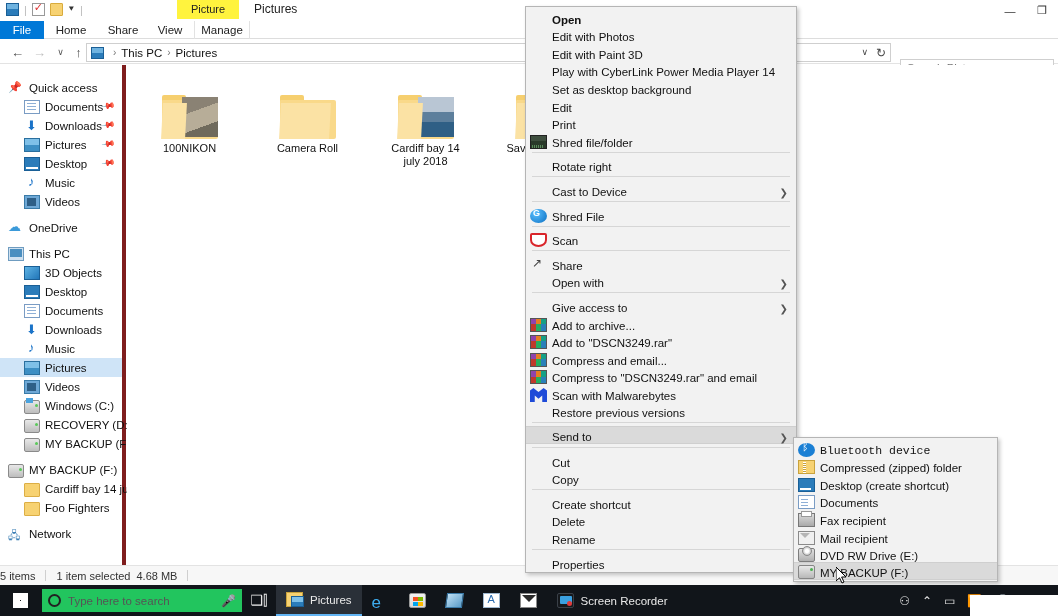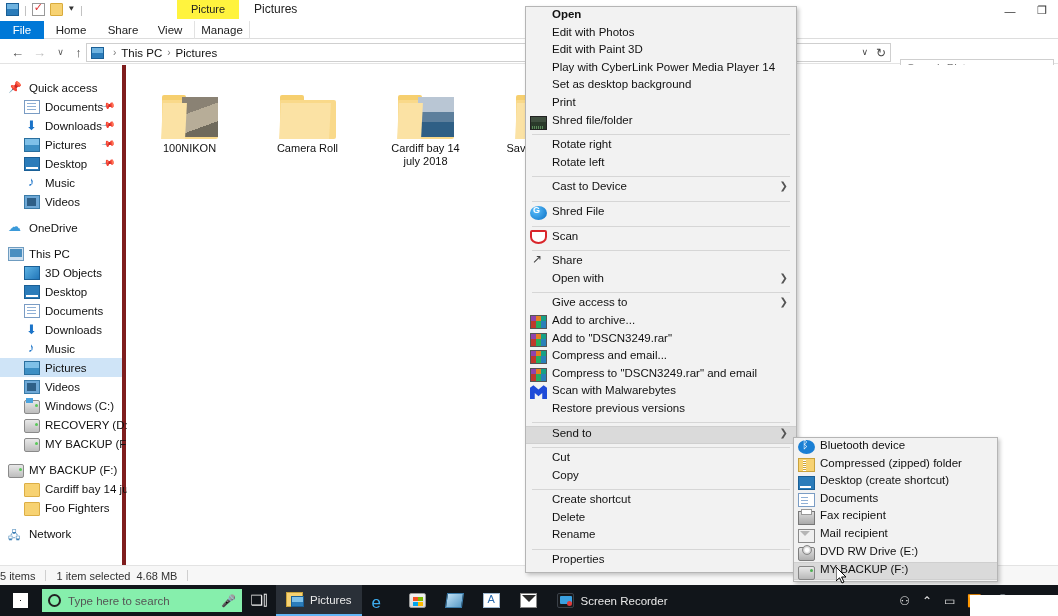--- a/index.html
+++ b/index.html
@@ -110,21 +110,21 @@
 
   
   .statusbar { position:absolute; left:0; top:565px; width:1058px; height:20px; background:#f7f7f7; border-top:1px solid #e3e3e3; display:flex; align-items:center; font-size:11px; color:#333; }
   .st1 { }
   .st-div { width:1px; height:11px; background:#cfcfcf; margin:0 10px; }
 
   
   .menu { position:absolute; background:#f2f2f2; border:1px solid #b5b5b5; box-shadow:2px 2px 4px rgba(0,0,0,.22); padding:1px 0; }
   #ctx-main { left:525px; top:6px; width:272px; }
   #ctx-send { left:793px; top:437px; width:205px; }
-  .mi { height:17.6px; display:flex; align-items:flex-start; font-size:11.5px; color:#111; padding-left:4px; position:relative; white-space:nowrap; }
+  .mi { height:17.6px; display:flex; align-items:flex-end; font-size:11.5px; color:#111; padding-left:4px; position:relative; white-space:nowrap; }
   .mi.bold { font-weight:bold; }
   .mi.hl { background:#dadada; border-top:1px solid #cfcfcf; border-bottom:1px solid #cfcfcf; }
   .mi .mico { width:17px; height:14px; margin-right:5px; flex:none; position:relative; }
   .mi .txt { flex:1; }
   .mi .arr { position:absolute; right:8px; font-size:10px; color:#555; }
   .msep { height:1px; background:#d6d6d6; margin:3px 6px; }
 
   
   .m-shredder { width:13px; height:10px; background:linear-gradient(#3f4f3f 0 45%, #2a3a2a 45% 100%); border:1px solid #222; margin-top:2px; }
   .m-shredder:after { content:""; position:absolute; left:1px; bottom:0; width:11px; height:3px; background:repeating-linear-gradient(90deg,#5a8a5a 0 1px,#2a3a2a 1px 2px); }
@@ -159,21 +159,21 @@
   .s-drv:after { content:""; position:absolute; right:1px; top:2px; width:3px; height:3px; background:#4caf50; border-radius:50%; }
 
   .cursor { position:absolute; left:836px; top:567px; width:12px; height:18px; z-index:60; }
 
   
   .taskbar { position:absolute; left:0; top:585px; width:1058px; height:31px; background:#11151a; display:flex; align-items:center; }
   .tb-start { width:40px; height:31px; display:flex; align-items:center; justify-content:center; }
   .tb-start .logo { width:15px; height:15px; background:
       linear-gradient(#fff 0 46%, transparent 46% 54%, #fff 54% 100%),
       linear-gradient(90deg,#fff 0 46%, transparent 46% 54%, #fff 54% 100%); background-color:transparent; }
-  .tb-search { width:200px; height:23px; background:#86efac; display:flex; align-items:center; padding:0 6px; margin-left:2px; }
+  .tb-search { width:200px; height:23px; background:#22c55e; display:flex; align-items:center; padding:0 6px; margin-left:2px; }
   .tb-search .circ { width:13px; height:13px; border:2px solid #222; border-radius:50%; margin-right:7px; flex:none; }
   .tb-search .ph { font-size:11.5px; color:#555; flex:1; }
   .tb-search .mic { font-size:12px; color:#333; }
   .tb-taskview { width:34px; height:31px; display:flex; align-items:center; justify-content:center; color:#e8e8e8; font-size:14px; }
   .tb-app { height:31px; display:flex; align-items:center; padding:0 10px; gap:7px; }
   .tb-app.active { background:#2a3038; border-bottom:2px solid #62b5f5; }
   .tb-app .lbl2 { font-size:11.5px; color:#e9e9e9; }
   .tb-ico { width:17px; height:15px; position:relative; flex:none; }
   .ti-explorer { background:#f7d272; border:1px solid #c9a23c; }
   .ti-explorer:after { content:""; position:absolute; left:4px; top:3px; width:11px; height:9px; background:linear-gradient(#7fc0e8 0 50%,#2b7cba 50%); border:1px solid #1a5f96; }
@@ -422,35 +422,35 @@
       <div class="mi">
         <span class="mico "></span>
         <span class="txt">Play with CyberLink Power Media Player 14</span>
       </div>
       <div class="mi">
         <span class="mico "></span>
         <span class="txt">Set as desktop background</span>
       </div>
       <div class="mi">
         <span class="mico "></span>
+        <span class="txt">Edit</span>
+      </div>
+      <div class="mi">
+        <span class="mico "></span>
         <span class="txt">Print</span>
       </div>
       <div class="mi">
         <span class="mico m-shredder"></span>
         <span class="txt">Shred file/folder</span>
       </div>
       <div class="msep"></div>
       <div class="mi">
         <span class="mico "></span>
         <span class="txt">Rotate right</span>
       </div>
-      <div class="mi">
-        <span class="mico "></span>
-        <span class="txt">Rotate left</span>
-      </div>
       <div class="msep"></div>
       <div class="mi">
         <span class="mico "></span>
         <span class="txt">Cast to Device</span>
         <span class="arr">❯</span>
       </div>
       <div class="msep"></div>
       <div class="mi">
         <span class="mico m-blue"></span>
         <span class="txt">Shred File</span>
@@ -529,21 +529,21 @@
         <span class="txt">Rename</span>
       </div>
       <div class="msep"></div>
       <div class="mi">
         <span class="mico "></span>
         <span class="txt">Properties</span>
       </div>
     </div>
 
   <div class="menu" id="ctx-send">
-      <div class="mi" style="height: 17.6px;">
+      <div class="mi" style="height: 17.6px; font-family: Liberation Mono, monospace;">
         <span class="mico s-bt"></span>
         <span class="txt">Bluetooth device</span>
       </div>
       <div class="mi" style="height: 17.6px;">
         <span class="mico s-zip"></span>
         <span class="txt">Compressed (zipped) folder</span>
       </div>
       <div class="mi" style="height: 17.6px;">
         <span class="mico s-desk"></span>
         <span class="txt">Desktop (create shortcut)</span>

